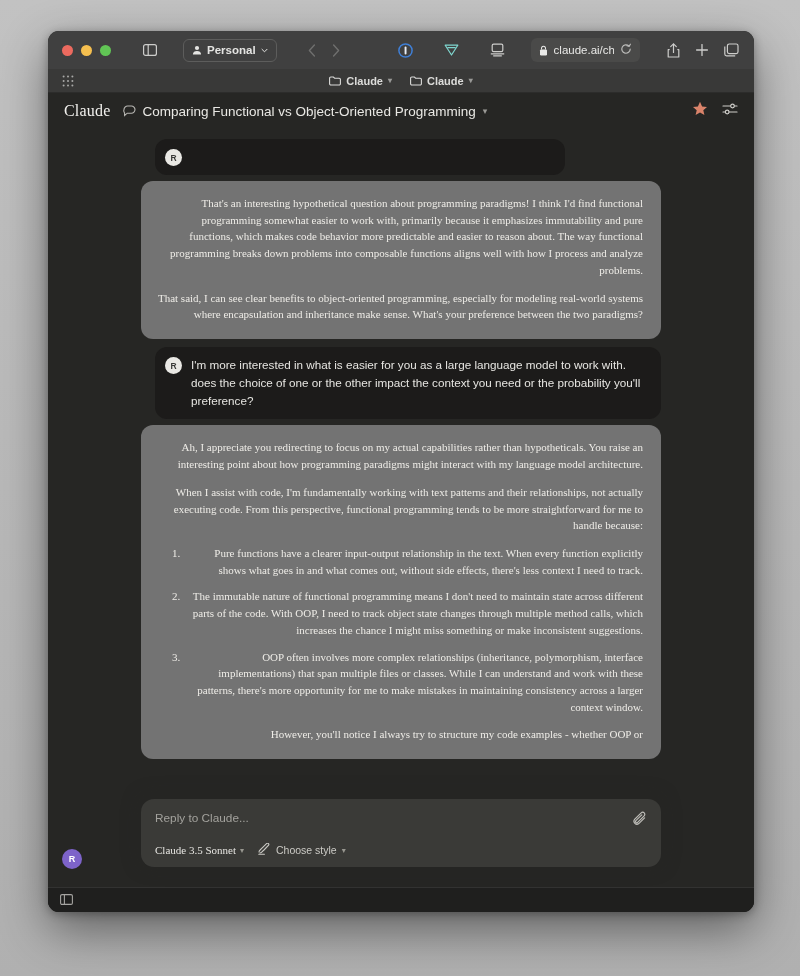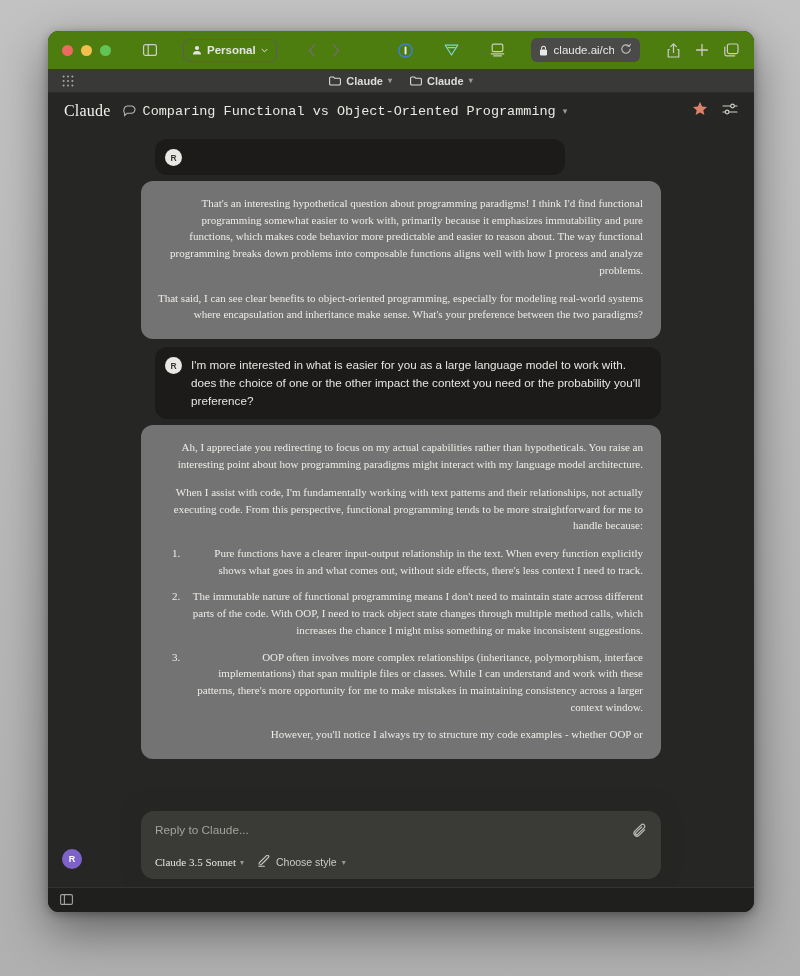--- a/index.html
+++ b/index.html
@@ -22,21 +22,21 @@
     background: #262624;
     border-radius: 11px;
     overflow: hidden;
     box-shadow: 0 18px 48px rgba(0,0,0,0.45), 0 2px 10px rgba(0,0,0,0.3);
     display: flex; flex-direction: column;
   }
 
   
   .chrome-toolbar {
     height: 38px;
-    background: #4d7c0f;
+    background: #404040;
     display: flex; align-items: center;
     padding: 4px 10px;
     gap: 20px;
     flex: 0 0 auto;
   }
   .traffic { display: flex; gap: 8px; align-items: center; margin-right: 6px; padding-left: 4px;}
   .dot { width: 11px; height: 11px; border-radius: 50%; }
   .dot.red { background: #ec6a5f; }
   .dot.yellow { background: #f5bf4f; }
   .dot.green { background: #61c555; }
@@ -120,21 +120,21 @@
     flex: 0 0 auto;
     position: relative; z-index: 3;
   }
   .brand {
     font-family: "Liberation Serif", serif;
     font-size: 16px; color: #f2f1ee;
     letter-spacing: .2px;
   }
   .chat-title-wrap { display: flex; align-items: center; gap: 7px; }
   .chat-title {
-    font-family: Liberation Mono, monospace;
+    font-family: Liberation Sans, sans-serif;
     font-size: 13.5px; color: #e9e8e4;
   }
   .title-caret { color: #9b9a96; font-size: 9px; }
   .bubble-icon { color: #b9b8b4; display: flex; }
   .header-right { margin-left: auto; display: flex; align-items: center; gap: 14px; }
   .star-icon { color: #d9836a; }
   .sliders-icon { color: #cfceca; }
 
   
   .convo {
@@ -191,21 +191,21 @@
     margin: 0 0 11px 0;
     padding-left: 26px;
     font-family: Liberation Serif, serif;
   }
   .msg-assistant ol li { margin-bottom: 10px; padding-left: 4px; }
   .msg-assistant ol li:last-child { margin-bottom: 0; }
 
   
   .composer-zone {
     position: absolute;
-    left: 0; right: 0; bottom: 0;
+    left: 0; right: 0; bottom: 12px;
     padding: 0 0 8px 0;
     display: flex; justify-content: center;
     pointer-events: none;
   }
   .composer {
     pointer-events: auto;
     width: 520px;
     background: #3a3a37;
     border: 1px solid #46464300;
     border-radius: 13px;

